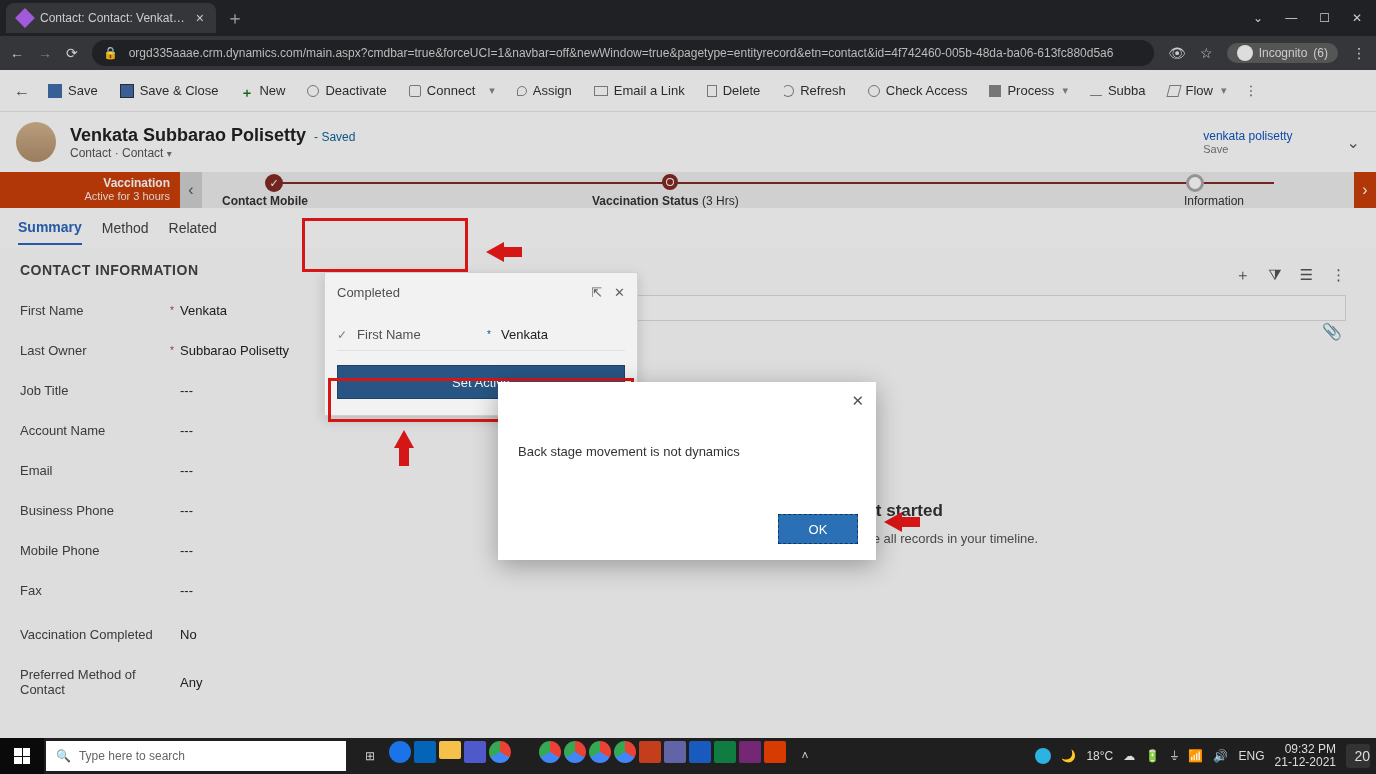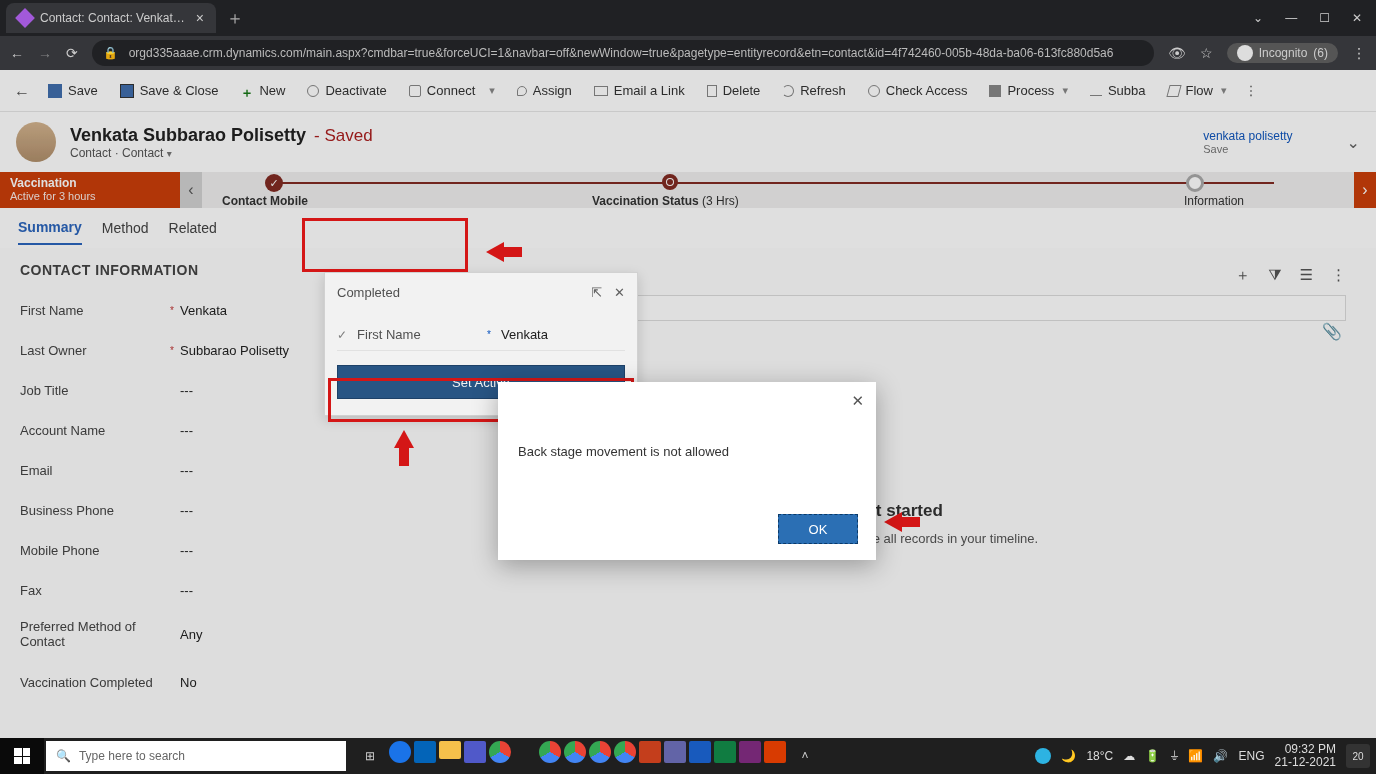--- a/index.html
+++ b/index.html
@@ -39,28 +39,28 @@
   .ico.proc { background:#888; width:12px; height:12px;}
   .ico.share { border-bottom:1px solid #888; width:12px; height:10px; position:relative;}
   .ico.flow { border:1px solid #888; width:12px; height:12px; transform:skew(-15deg);}
   .cmd-bar .chev { color:#888; font-size:11px; margin-left:2px;}
   .cmd-bar .vdots { margin-left:4px; color:#555;}
 
   .header-row { height:60px; background:#fff; display:flex; align-items:center; padding:8px 16px; gap:14px;}
   .avatar { width:40px; height:40px; border-radius:50%; background:linear-gradient(#d7b48a,#b48f68); }
   .head-titles { display:flex; flex-direction:column; }
   .head-titles .h1 { font-size:18px; font-weight:600; color:#222; display:flex; gap:8px; align-items:baseline;}
-  .head-titles .h1 small { font-size:17px; color:#b91c1c; font-weight:400;}
+  .head-titles .h1 small { font-size:12px; color:#0369a1; font-weight:400;}
   .head-titles .sub { font-size:12px; color:#555;}
   .owner-box { margin-left:auto; text-align:left; padding-right:40px;}
   .owner-box .oname { color:#0a58ca; font-size:12px;}
   .owner-box .olabel { color:#777; font-size:11px;}
   .header-row .hchev { font-size:16px; color:#666;}
 
-  .bpf-row { height:36px; background:#f0efef; display:flex; align-items:center; position:relative;}
+  .bpf-row { height:36px; background:#f0efef; display:flex; align-items:center; position:relative;text-align:right;}
   .bpf-pill { width:180px; height:36px; background:#d83b01; color:#fff; font-size:12px; padding:4px 10px;}
   .bpf-pill .l1 { font-weight:600; font-size:12px;}
   .bpf-pill .l2 { font-size:11px; opacity:.9;}
   .bpf-back { width:22px; height:36px; background:#d2d2d2; display:flex; align-items:center; justify-content:center; color:#555;}
   .bpf-track { flex:1; position:relative; height:36px;}
   .bpf-line { position:absolute; top:10px; left:70px; right:80px; height:2px; background:#8a2a20;}
   .bpf-node { position:absolute; top:2px; width:18px; height:18px; border-radius:50%; background:#8a2a20; color:#fff; font-size:11px; display:flex; align-items:center; justify-content:center;}
   .bpf-node.n1 { left:63px;}
   .bpf-node.n2 { left:460px; background:#fff; border:4px solid #8a2a20; width:16px; height:16px;}
   .bpf-node.n2::after{content:""; width:6px;height:6px;background:#8a2a20;border-radius:50%;}
@@ -121,21 +121,21 @@
   
   .taskbar { position:relative; height:36px; background:#1f1f1f; display:flex; align-items:center; color:#ddd; font-size:12px;}
   .taskbar .winbtn { width:44px; height:36px; background:#0a0a0a; display:flex; align-items:center; justify-content:center;}
   .winlogo { width:16px; height:16px; display:grid; grid-template-columns:1fr 1fr; grid-template-rows:1fr 1fr; gap:1px;}
   .winlogo span{ background:#fff;}
   .taskbar .search { flex:0 0 300px; height:30px; background:#fff; color:#666; display:flex; align-items:center; gap:8px; padding:0 10px; margin-left:2px;}
   .taskbar .tbicons { display:flex; gap:3px; margin-left:8px;}
   .taskbar .tbicons .tbi { width:32px; height:30px; display:flex; align-items:center; justify-content:center; border-radius:2px;}
   .taskbar .tray { margin-left:auto; display:flex; align-items:center; gap:10px; padding-right:6px;}
   .taskbar .tray .clock { text-align:right; line-height:1.1;}
-  .notif-badge { width:24px; height:24px; background:#333; border-radius:3px; display:flex; align-items:center; justify-content:center; font-size:10px;}
+  .notif-badge { width:24px; height:24px; background:#333; border-radius:3px; display:flex; align-items:center; justify-content:flex-end; font-size:14px;}
 </style>
 </head>
 <body>
 
 <div class="chrome-top">
   <div class="tab">
     <span class="diamond"></span>
     <span class="title">Contact: Contact: Venkata Subba</span>
     <span class="tabx">×</span>
   </div>
@@ -306,28 +306,28 @@
             <span class="flab">Mobile Phone</span>
             <span class="fstar"></span>
             <span class="fval">---</span>
           </div>
         <div class="frow">
             <span class="flab">Fax</span>
             <span class="fstar"></span>
             <span class="fval">---</span>
           </div>
         <div class="frow" style="height:48px;">
+            <span class="flab">Vaccination Completed</span>
+            <span class="fstar"></span>
+            <span class="fval">No</span>
+          </div>
+        <div class="frow" style="height:48px;">
             <span class="flab">Preferred Method of Contact</span>
             <span class="fstar"></span>
             <span class="fval">Any</span>
-          </div>
-        <div class="frow" style="height:48px;">
-            <span class="flab">Vaccination Completed</span>
-            <span class="fstar"></span>
-            <span class="fval">No</span>
           </div>
       </div>
       <div class="timeline-col">
         <div class="tl-top">
           <span>＋</span>
           <span>⧩</span>
           <span>☰</span>
           <span>⋮</span>
         </div>
         <div class="tl-search"></div>
@@ -369,21 +369,21 @@
 
   <div class="redbox" style="left:506px; top:364px; width:222px; height:26px;"></div>
   <div class="arrow-left" style="left:754px; top:366px;"></div>
 
   <div class="redbox" style="left:766px; top:430px; width:104px; height:46px;"></div>
   <div class="arrow-left" style="left:884px; top:442px;"></div>
 
   <div class="modal-back"></div>
   <div class="modal">
     <span class="mx">✕</span>
-    <div class="mtext">Back stage movement is not allowed</div>
+    <div class="mtext">Back stage movement is not dynamics</div>
     <button class="mok">OK</button>
   </div>
 </div>
 
 <div class="taskbar">
   <div class="winbtn">
       <div class="winlogo">
         <span></span>
         <span></span>
         <span></span>

